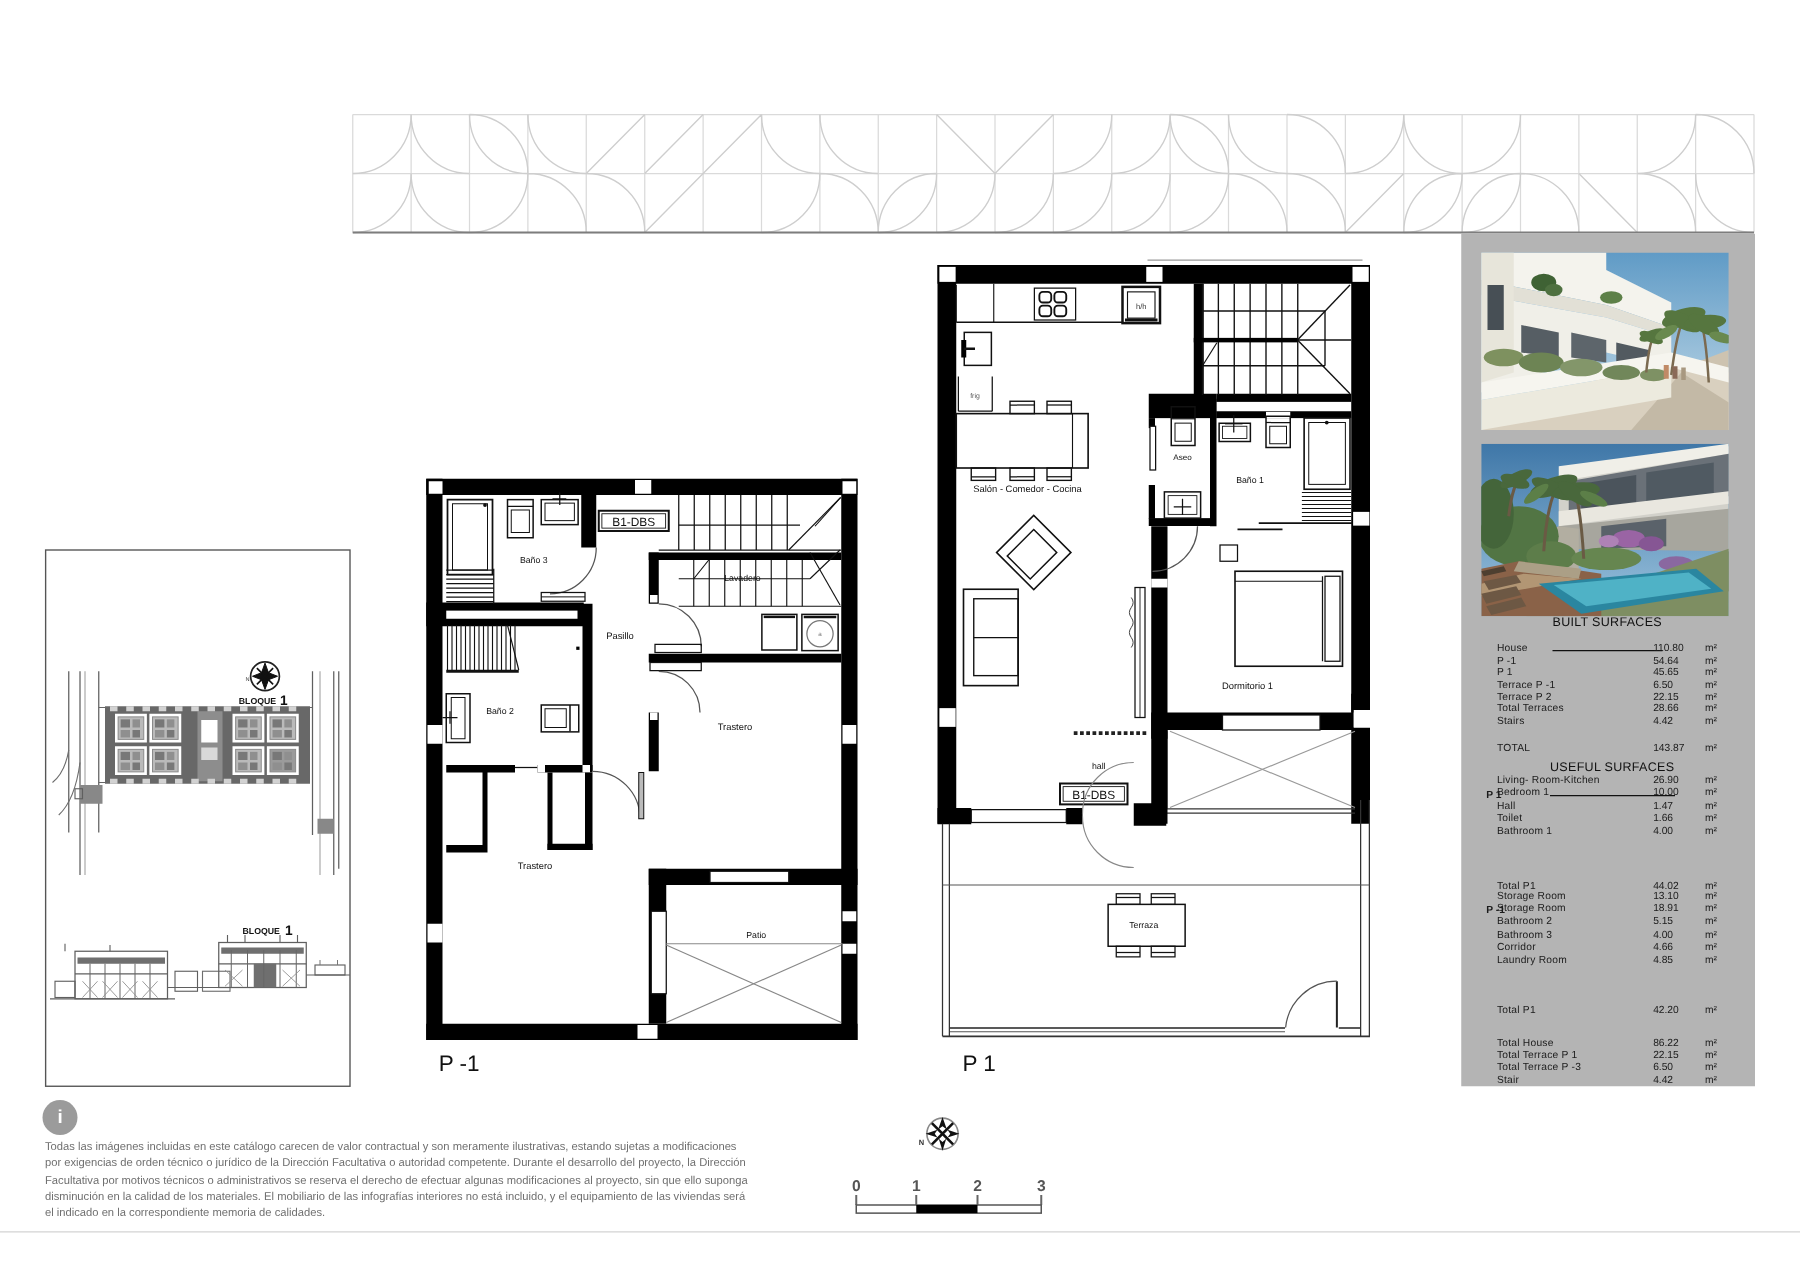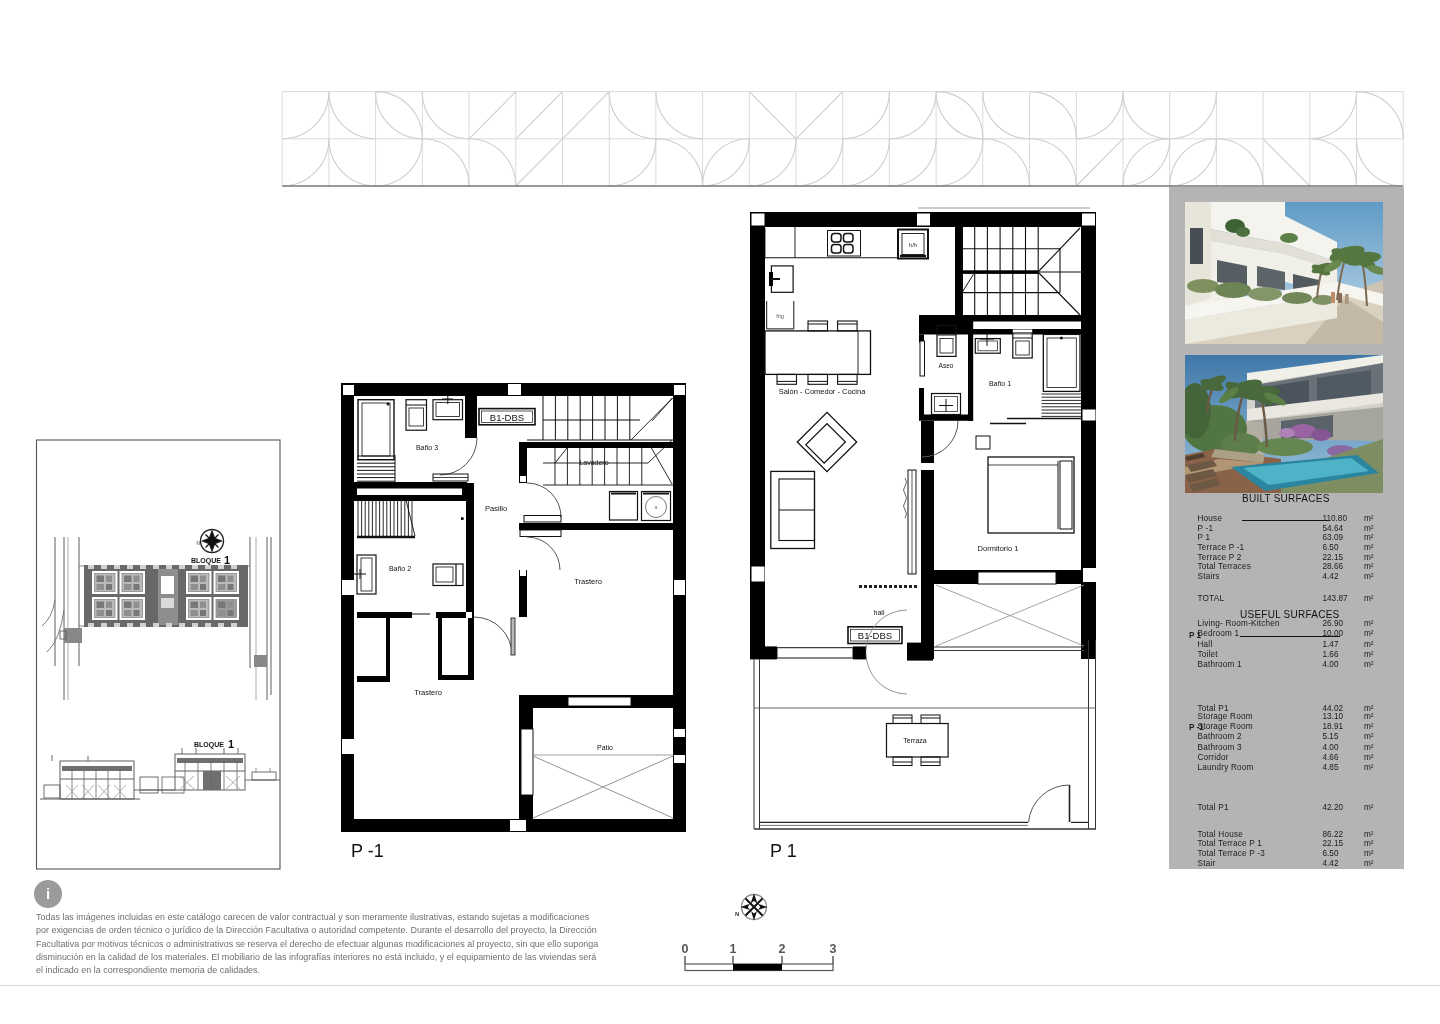--- a/index.html
+++ b/index.html
@@ -164,21 +164,21 @@
       <span class="tv">110.80</span>
       <span class="tu">m²</span>
     </div>
     <div class="tr">
       <span class="tl">P -1</span>
       <span class="tv">54.64</span>
       <span class="tu">m²</span>
     </div>
     <div class="tr">
       <span class="tl">P 1</span>
-      <span class="tv">63.09</span>
+      <span class="tv">45.65</span>
       <span class="tu">m²</span>
     </div>
     <div class="tr">
       <span class="tl">Terrace  P -1</span>
       <span class="tv">6.50</span>
       <span class="tu">m²</span>
     </div>
     <div class="tr">
       <span class="tl">Terrace  P 2</span>
       <span class="tv">22.15</span>

